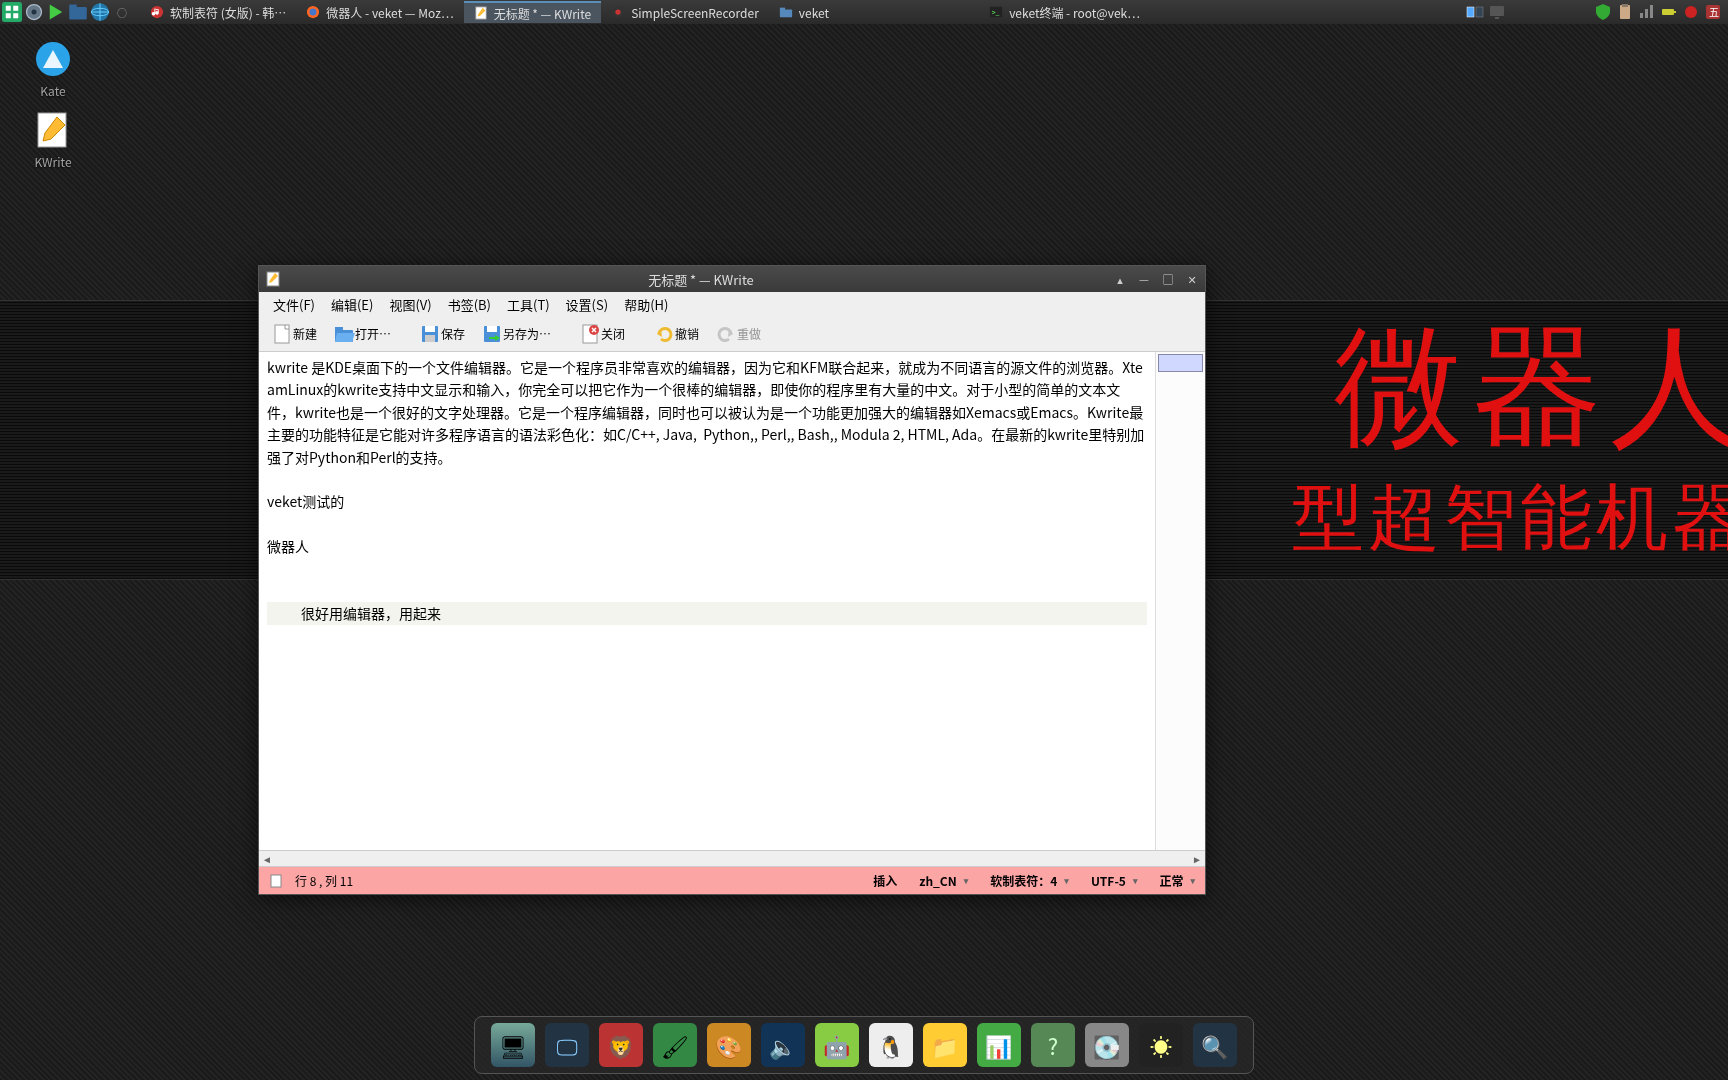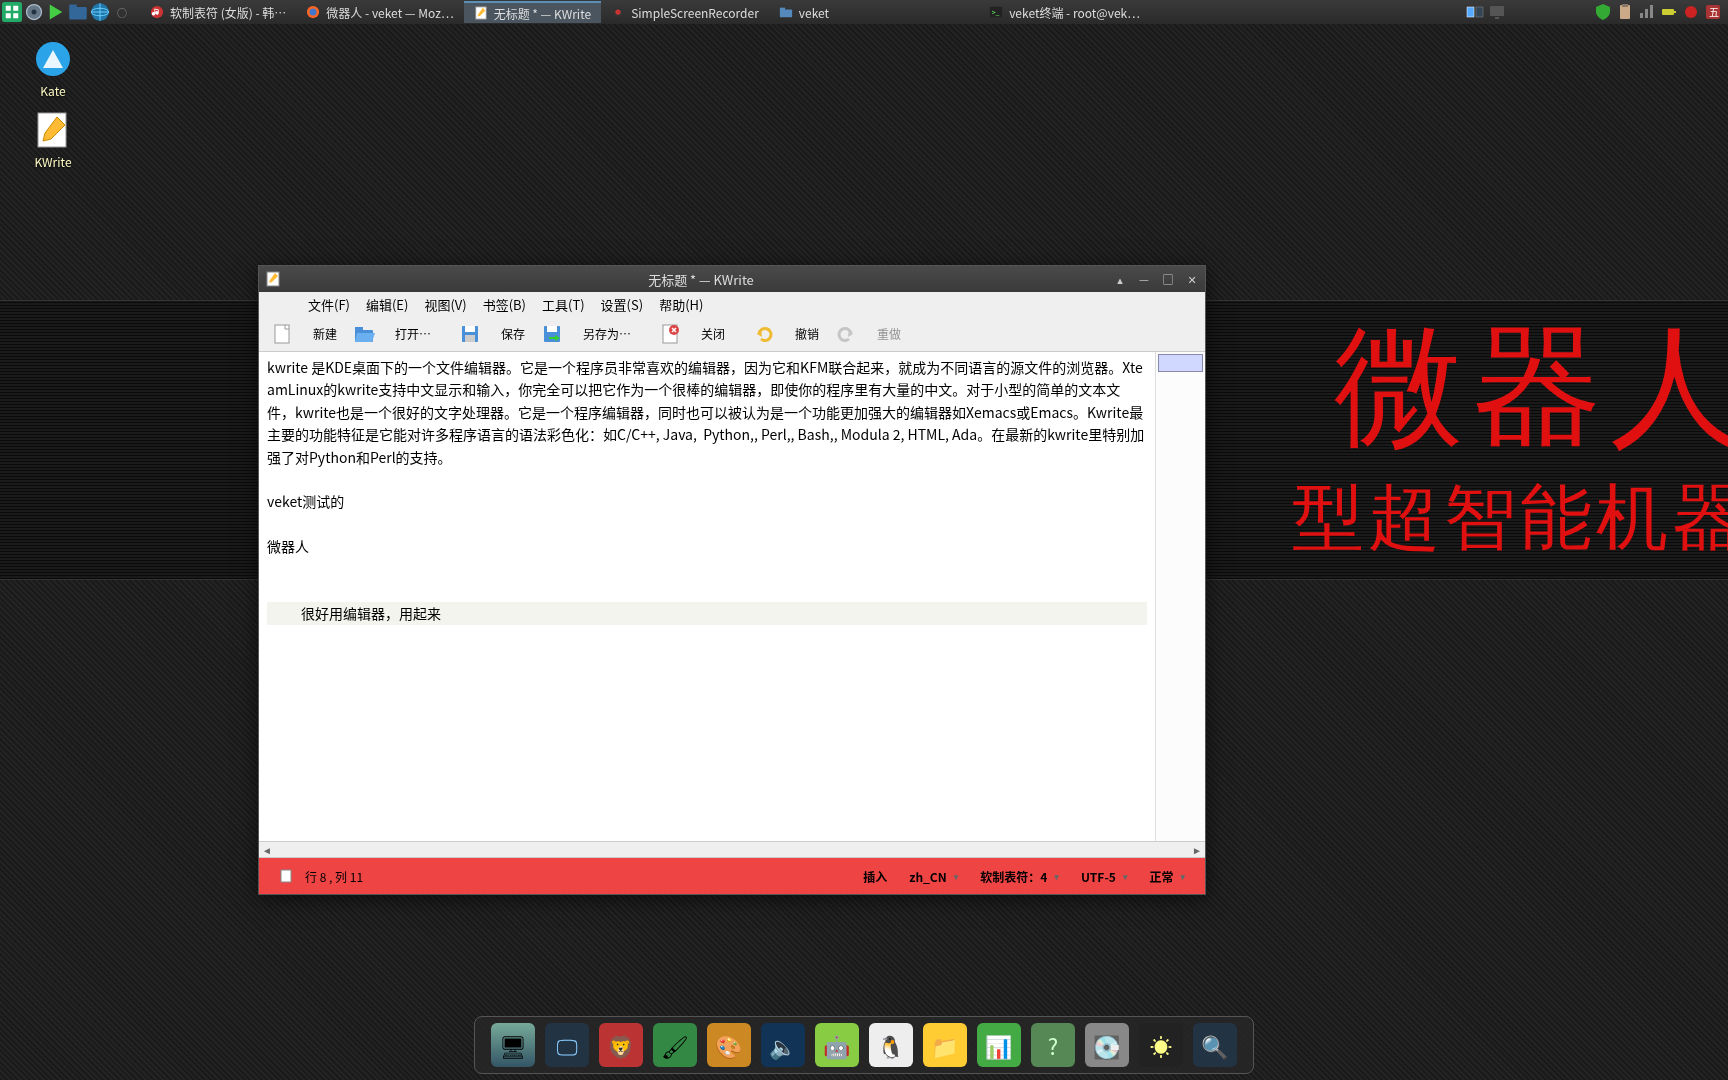--- a/index.html
+++ b/index.html
@@ -40,69 +40,69 @@
 .tb-task { display: flex; align-items: center; gap: 6px; padding: 2px 10px; height: 22px; cursor: pointer; max-width: 180px; overflow: hidden; white-space: nowrap; }
 .tb-task.active { background: #4a5560; border-top: 2px solid #5a8fb8; }
 .tb-task-icon { width: 14px; height: 14px; flex-shrink: 0; }
 .tb-right { display: flex; align-items: center; gap: 4px; padding-right: 6px; }
 .tray-icon { width: 18px; height: 18px; display: flex; align-items: center; justify-content: center; }
 
 
 .desktop-icons { position: absolute; top: 40px; left: 18px; }
 .di { width: 70px; text-align: center; margin-bottom: 12px; cursor: pointer; }
 .di-icon { width: 38px; height: 38px; margin: 0 auto 4px; }
-.di-label { color: #fef9c3; font-size: 12px; text-shadow: 0 1px 2px #000; }
+.di-label { color: #a3a3a3; font-size: 12px; text-shadow: 0 1px 2px #000; }
 
 
 .window {
   position: absolute; left: 258px; top: 265px; width: 948px; height: 630px;
   background: #efefef; border: 1px solid #555; box-shadow: 0 4px 20px rgba(0,0,0,0.6);
   display: flex; flex-direction: column;
 }
 .titlebar {
   height: 26px; background: linear-gradient(#4a4a4a, #3a3a3a);
   display: flex; align-items: center; color: #ddd; font-size: 13px;
   padding: 0 6px;
 }
 .titlebar-icon { width: 16px; height: 16px; margin-right: 8px; }
 .titlebar-title { flex: 1; text-align: center; }
 .win-btns { display: flex; gap: 10px; }
 .win-btn { width: 14px; height: 14px; cursor: pointer; color: #ccc; display: flex; align-items: center; justify-content: center; font-size: 11px; }
 
 .menubar {
   height: 24px; background: #efefef; display: flex; align-items: center;
-  padding: 0 6px; font-size: 13px; gap: 0; margin-left: 35px;
+  padding: 0 6px; font-size: 13px; gap: 0;
 }
 .menu-item { padding: 2px 8px; cursor: pointer; }
 
 .toolbar {
   height: 36px; background: #efefef; display: flex; align-items: center;
   padding: 0 6px; gap: 4px; border-bottom: 1px solid #ccc;
 }
-.tool-btn { display: flex; align-items: center; gap: 20px; padding: 4px 6px; cursor: pointer; font-size: 12px; }
+.tool-btn { display: flex; align-items: center; gap: 0; padding: 4px 6px; cursor: pointer; font-size: 12px; }
 .tool-btn.disabled { opacity: 0.4; cursor: default; }
 .tool-icon { width: 22px; height: 22px; }
 .tool-sep { width: 8px; }
 
 .editor-area { flex: 1; display: flex; background: #fff; overflow: hidden; }
 .editor-text {
   flex: 1; padding: 4px 8px; font-size: 14px; line-height: 1.6;
   color: #000; white-space: pre-wrap; word-break: break-all;
   font-family: "Noto Sans CJK SC", monospace;
 }
 .editor-text .current-line { background: #f4f4ee; display: block; padding-left: 34px; }
 .minimap { width: 50px; background: #fcfcfc; border-left: 1px solid #ddd; position: relative; }
 .minimap-thumb { position: absolute; top: 2px; left: 2px; right: 2px; height: 18px; background: #d0d8ff; border: 1px solid #88a; }
 .hscroll { height: 16px; background: #efefef; border-top: 1px solid #ccc; display:flex; }
 .hscroll-track { flex:1; }
 .hscroll-btn { width:16px; display:flex; align-items:center; justify-content:center; font-size:10px; color:#666; }
 
 .statusbar {
-  height: 37px; background: #ef4444; border-top: 1px solid #ccc;
-  display: flex; align-items: center; font-size: 12px; padding: 0 20px; gap: 18px;
+  height: 28px; background: #fca5a5; border-top: 1px solid #ccc;
+  display: flex; align-items: center; font-size: 12px; padding: 0 10px; gap: 18px;
 }
 .sb-left { display: flex; align-items: center; gap: 12px; }
 .sb-right { margin-left: auto; display: flex; align-items: center; gap: 22px; font-weight: bold; }
 .sb-item { display: flex; align-items: center; gap: 4px; }
 .sb-drop::after { content: "▾"; font-size: 9px; margin-left: 3px; color: #666; }
 
 
 .dock {
   position: absolute; bottom: 6px; left: 50%; transform: translateX(-50%);
   height: 58px; padding: 4px 14px;

